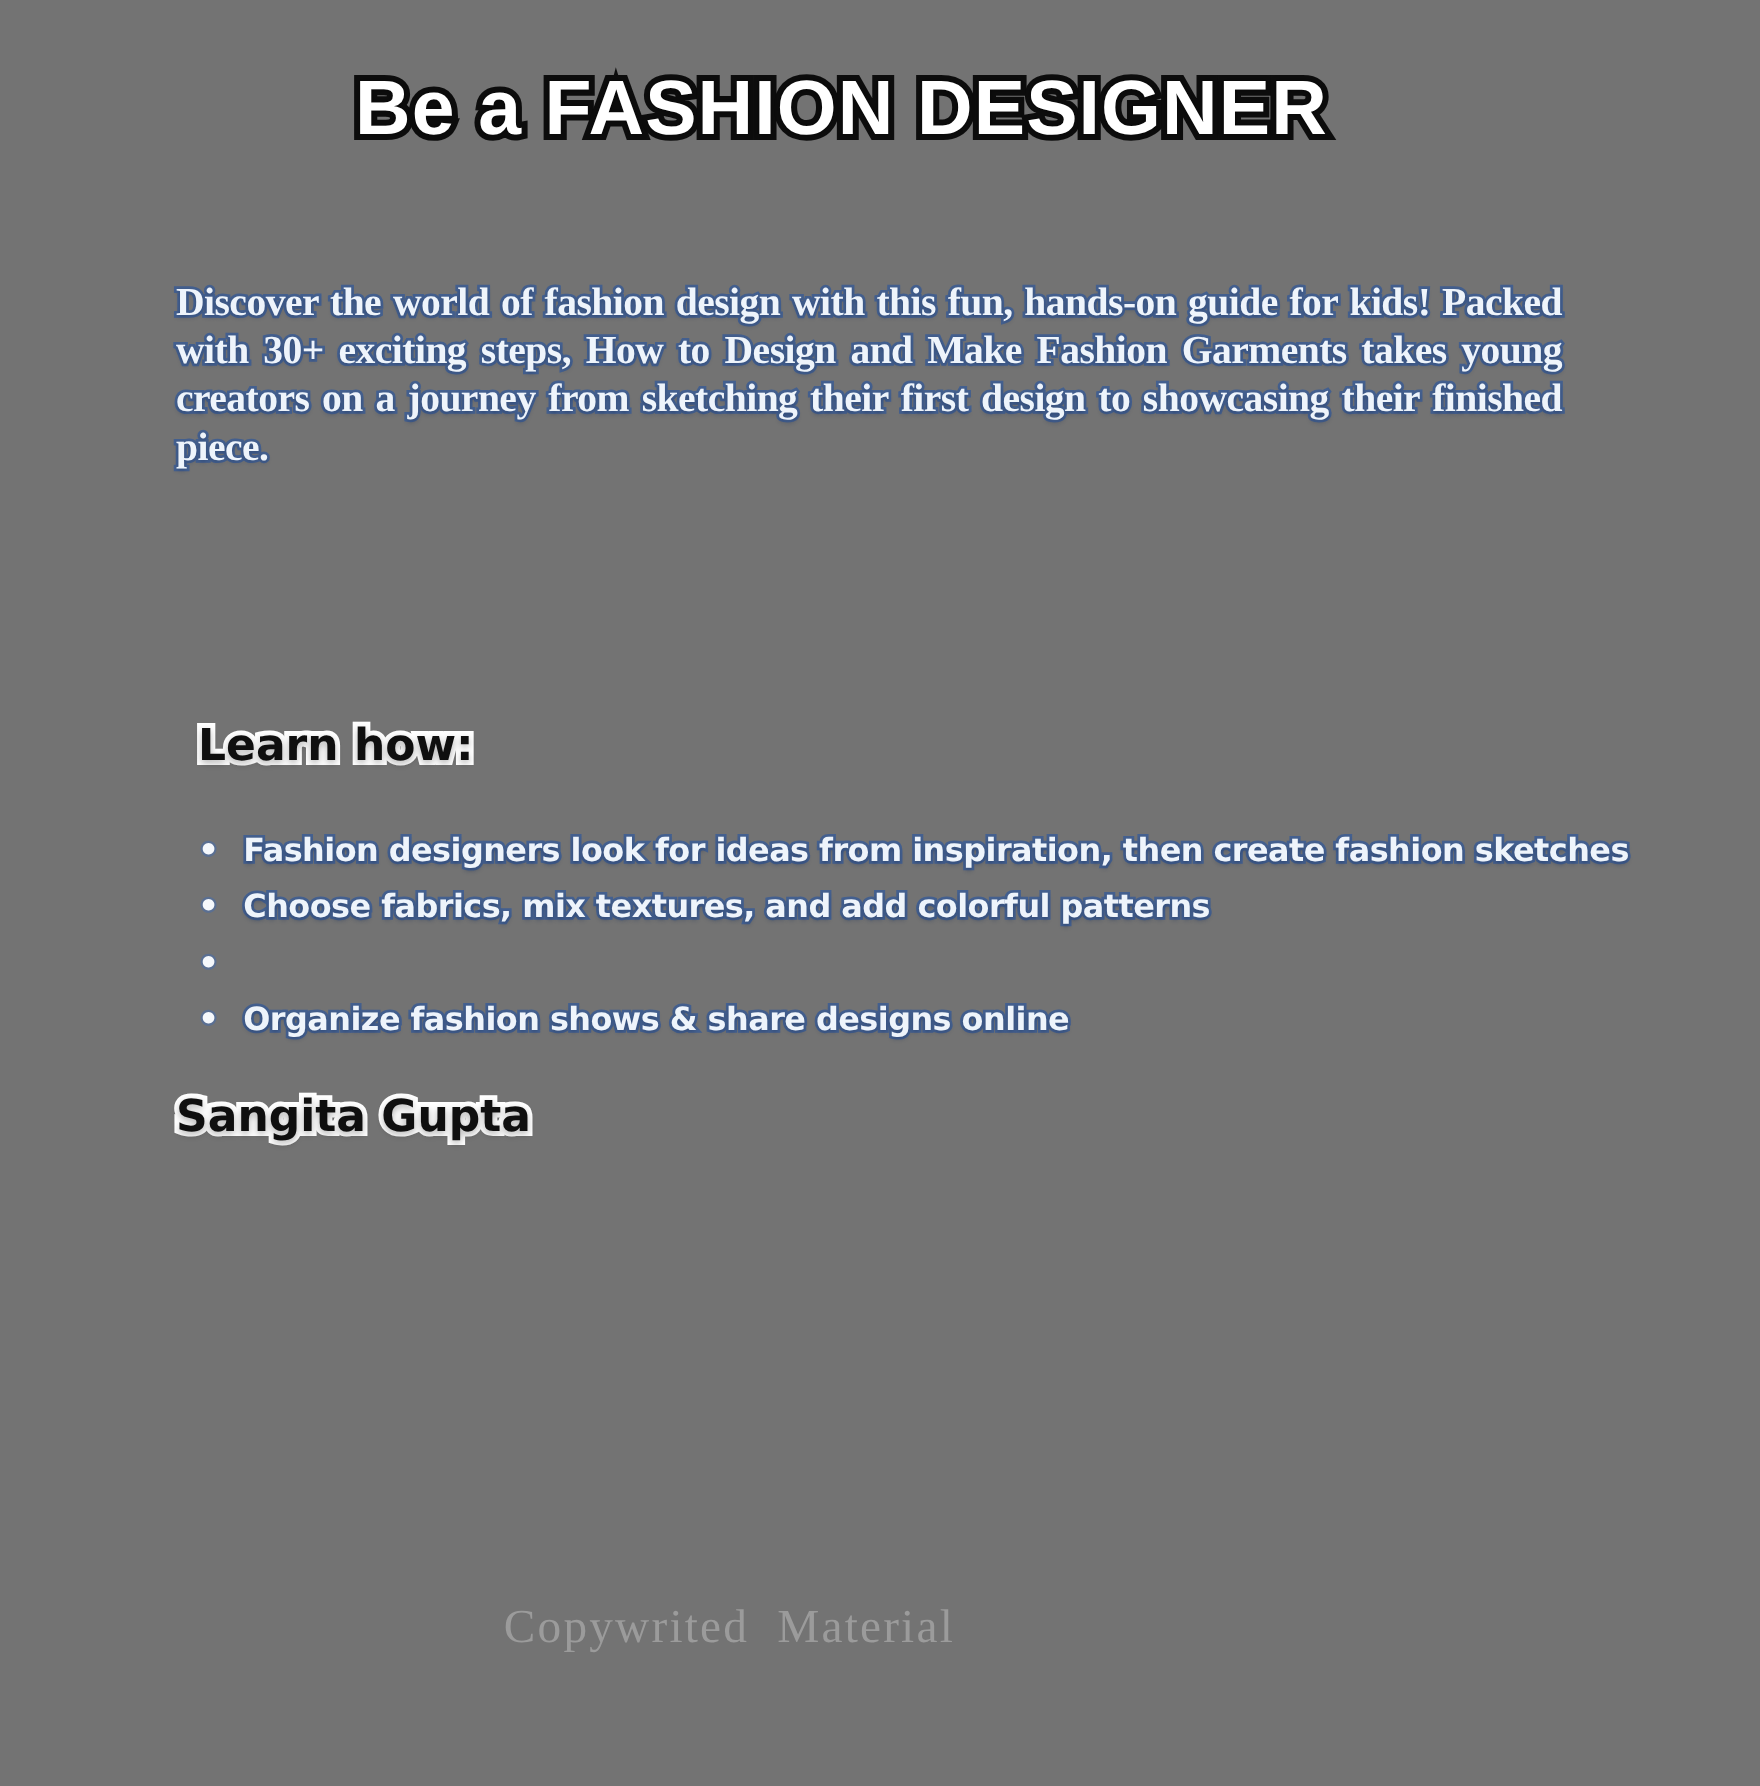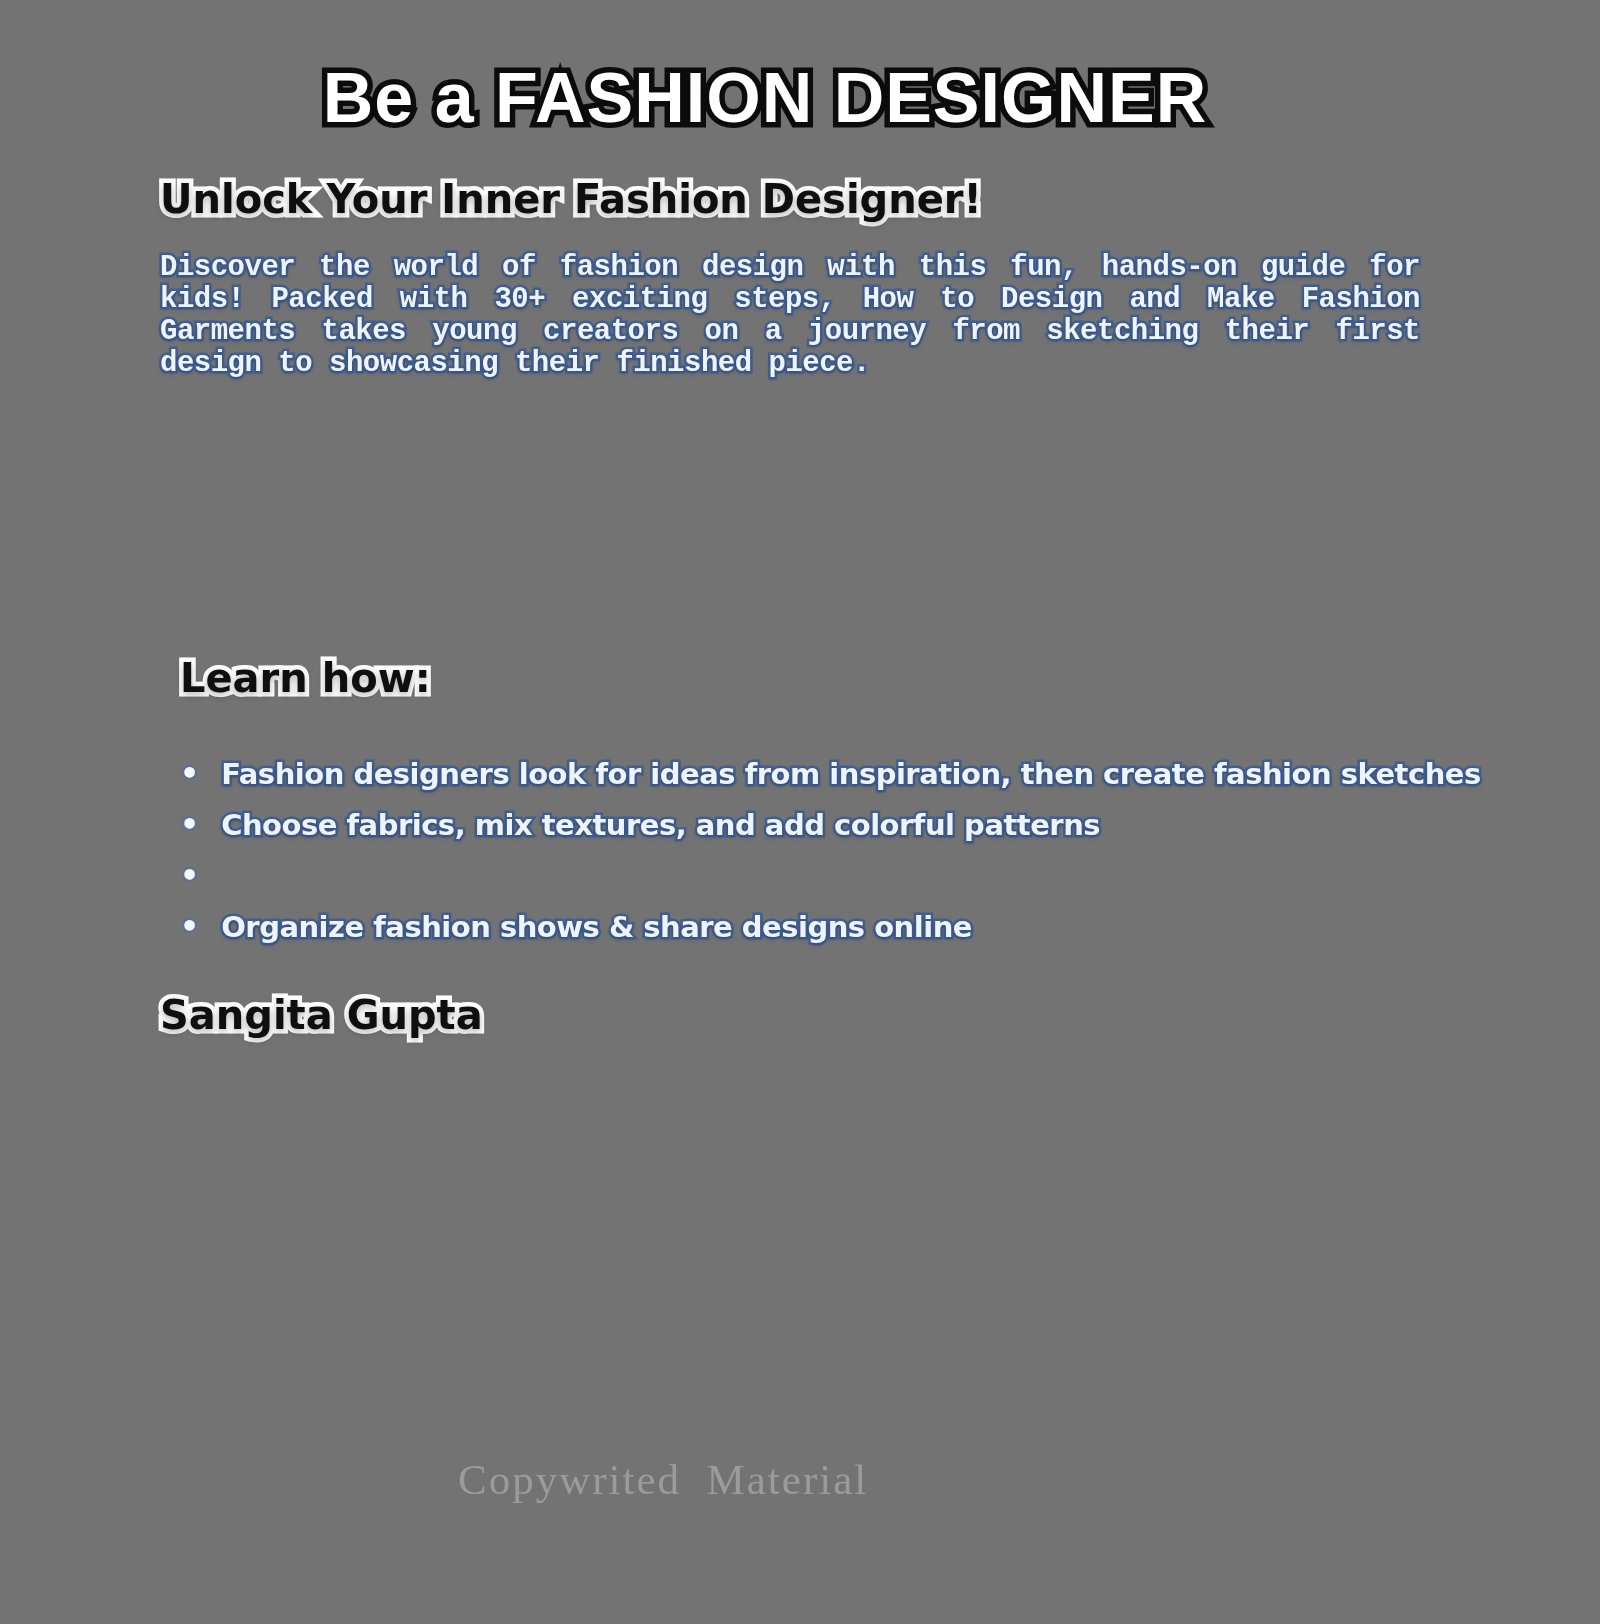--- a/index.html
+++ b/index.html
@@ -56,25 +56,25 @@
     white-space: nowrap;
   }
   .hook-heading   { top: 176px; }
   .learn-heading  { top: 655px; margin-left: 20px; }
   .author-heading { top: 992px; }
   
   .body-text {
     position: absolute;
     left: 160px;
     width: 1260px;
-    font-family: Liberation Mono, monospace;
-    font-size: 29px;
+    font-family: Liberation Serif, serif;
+    font-size: 36px;
     font-weight: bold;
     letter-spacing: -0.5px;
-    line-height: 32px;
+    line-height: 44px;
     text-align: justify;
     text-align-last: left;
     color: var(--body-fill);
     -webkit-text-stroke: 5px var(--body-outline);
     paint-order: stroke fill;
     text-shadow: 0 2px 4px rgba(25,45,85,0.40);
   }
   .para-1 { top: 252px; }
   .para-2 { top: 447px; }
   .author-bio { top: 1080px; }
@@ -125,21 +125,20 @@
     white-space: pre;
   }
 </style>
 </head>
 <body>
 
 <div class="page">
 
   <h1 class="title">Be a FASHION DESIGNER</h1>
 
-  <h2 class="heading hook-heading">Unlock Your Inner Fashion Designer!</h2>
 
   <p class="body-text para-1">Discover the world of fashion design with this fun, hands-on guide for kids! Packed with 30+ exciting steps, How to Design and Make Fashion Garments takes young creators on a journey from sketching their first design to showcasing their finished piece.</p>
 
 
   <h2 class="heading learn-heading">Learn how:</h2>
 
   <ul class="bullet-list">
     <li class="bullet-item">
       <span class="bullet-dot">•</span>
       <span class="bullet-text">Fashion designers look for ideas from inspiration, then create fashion sketches</span>

